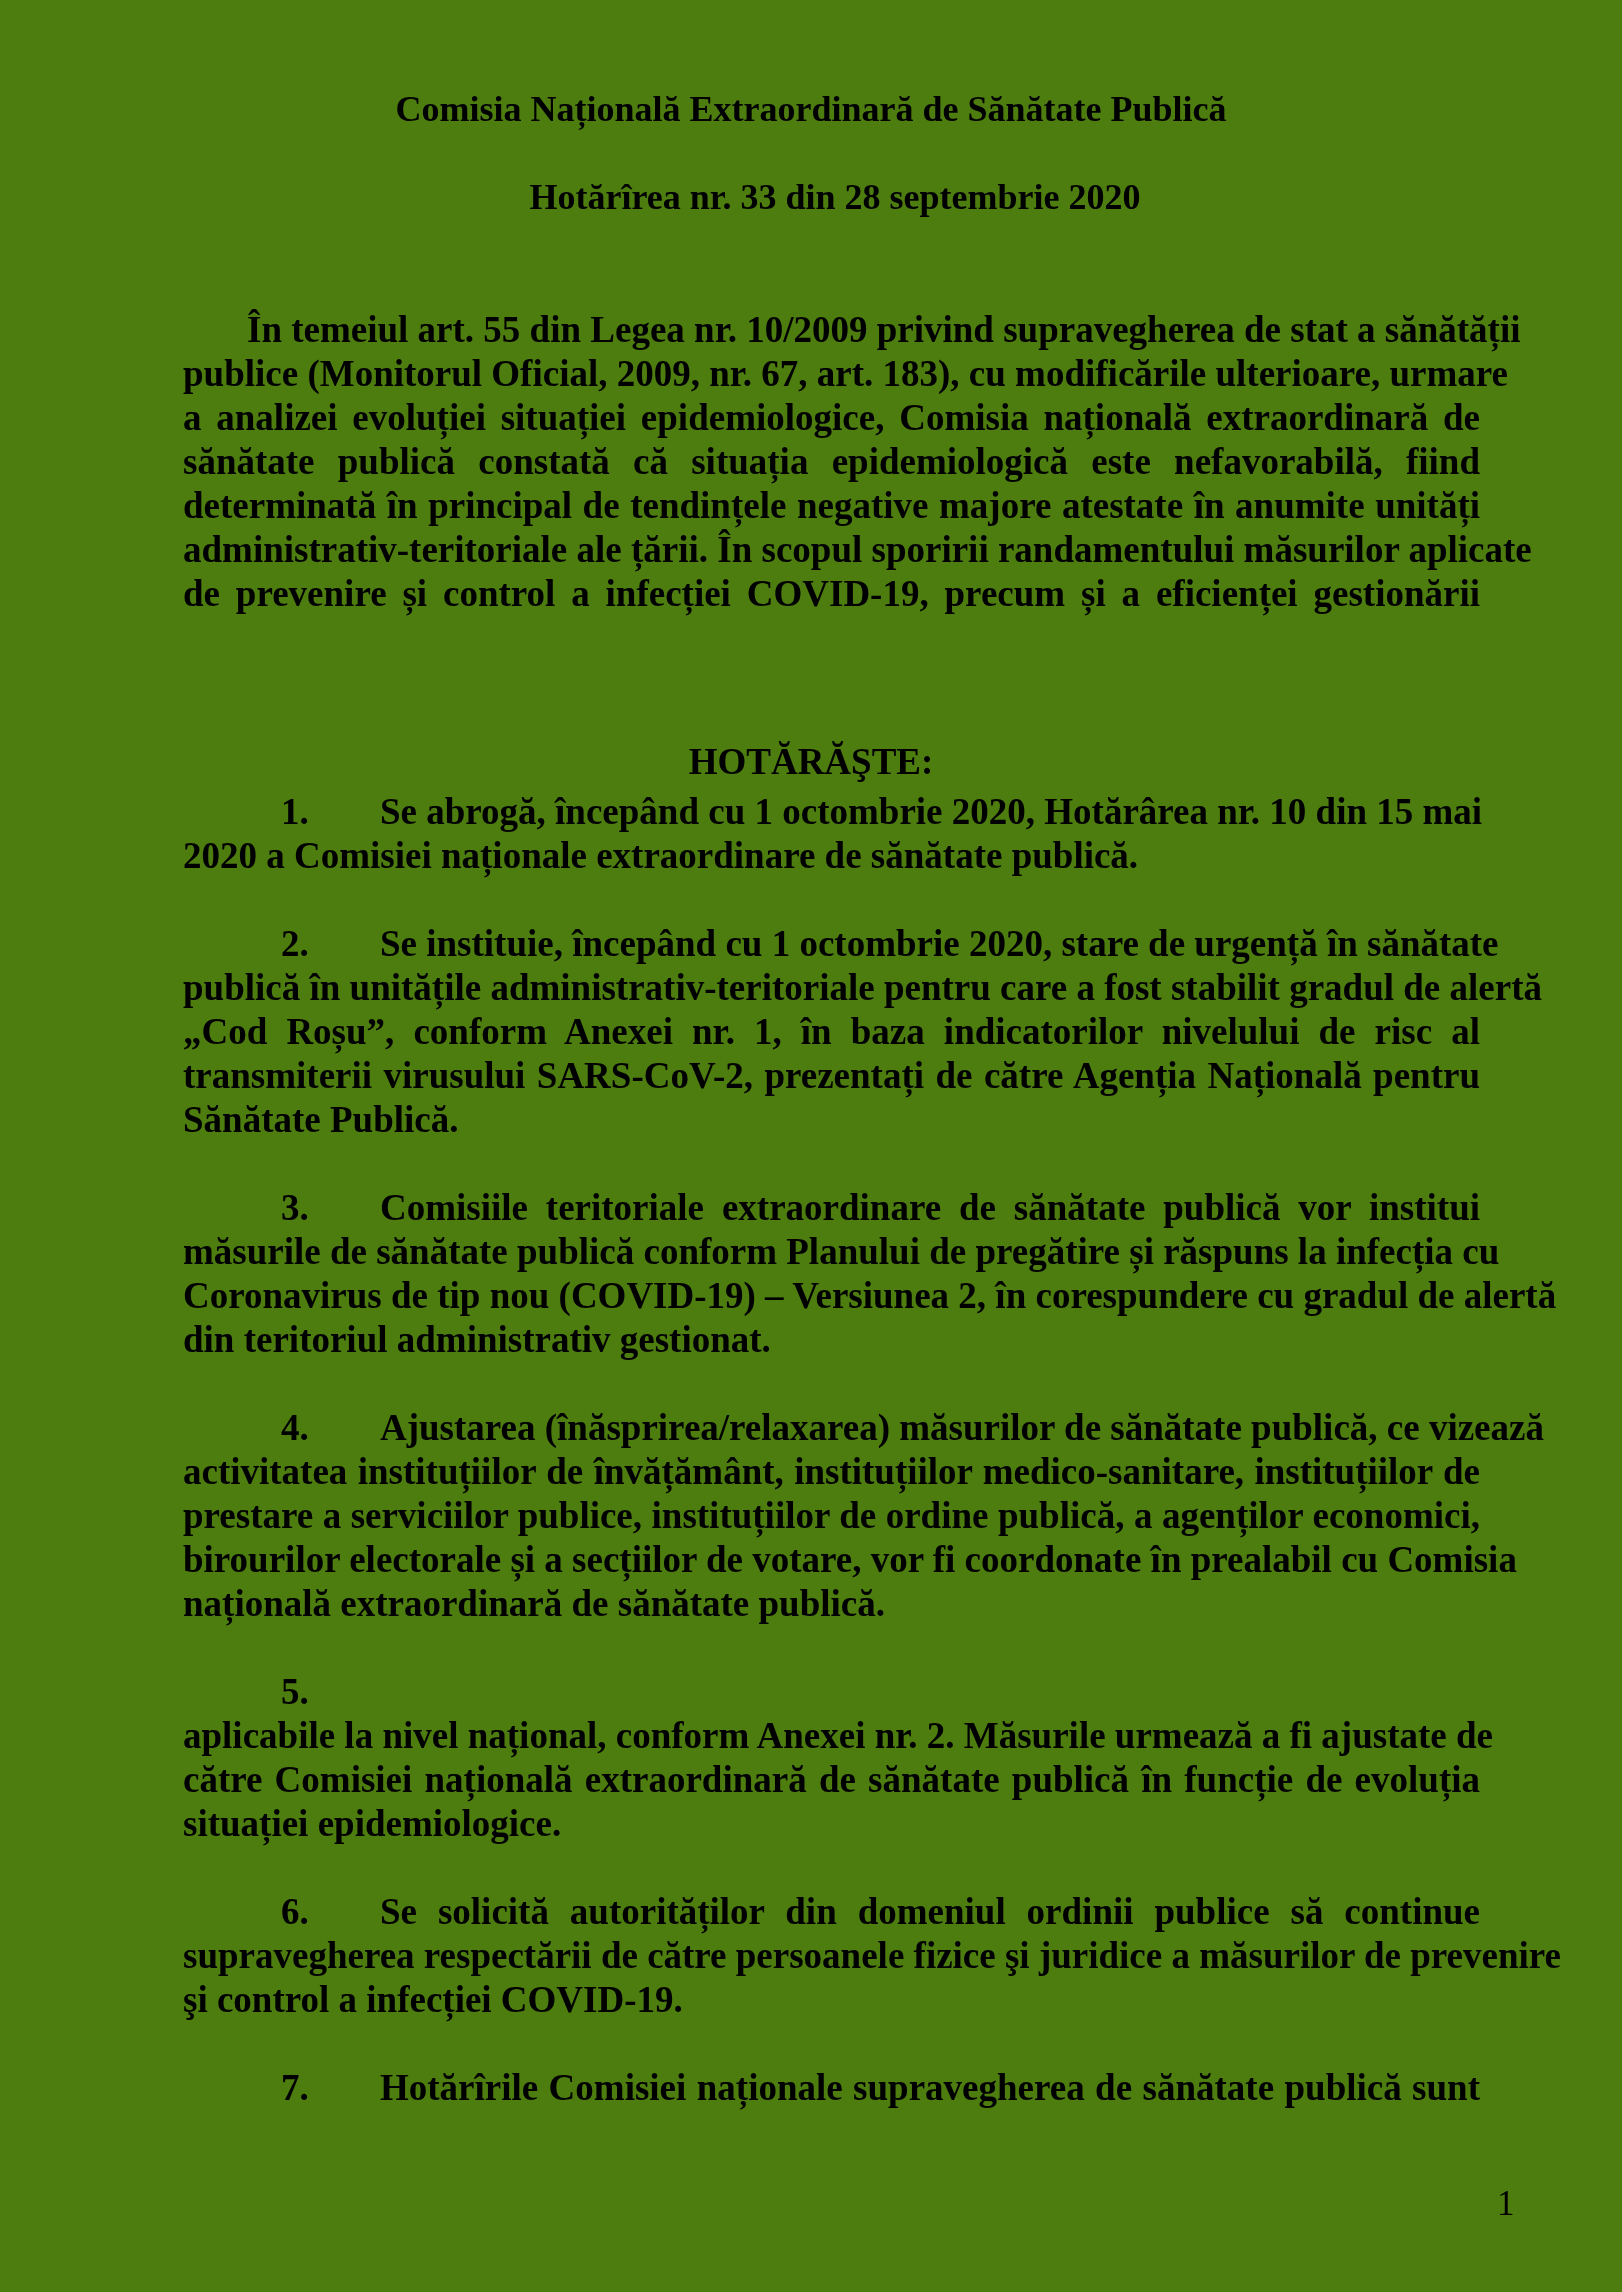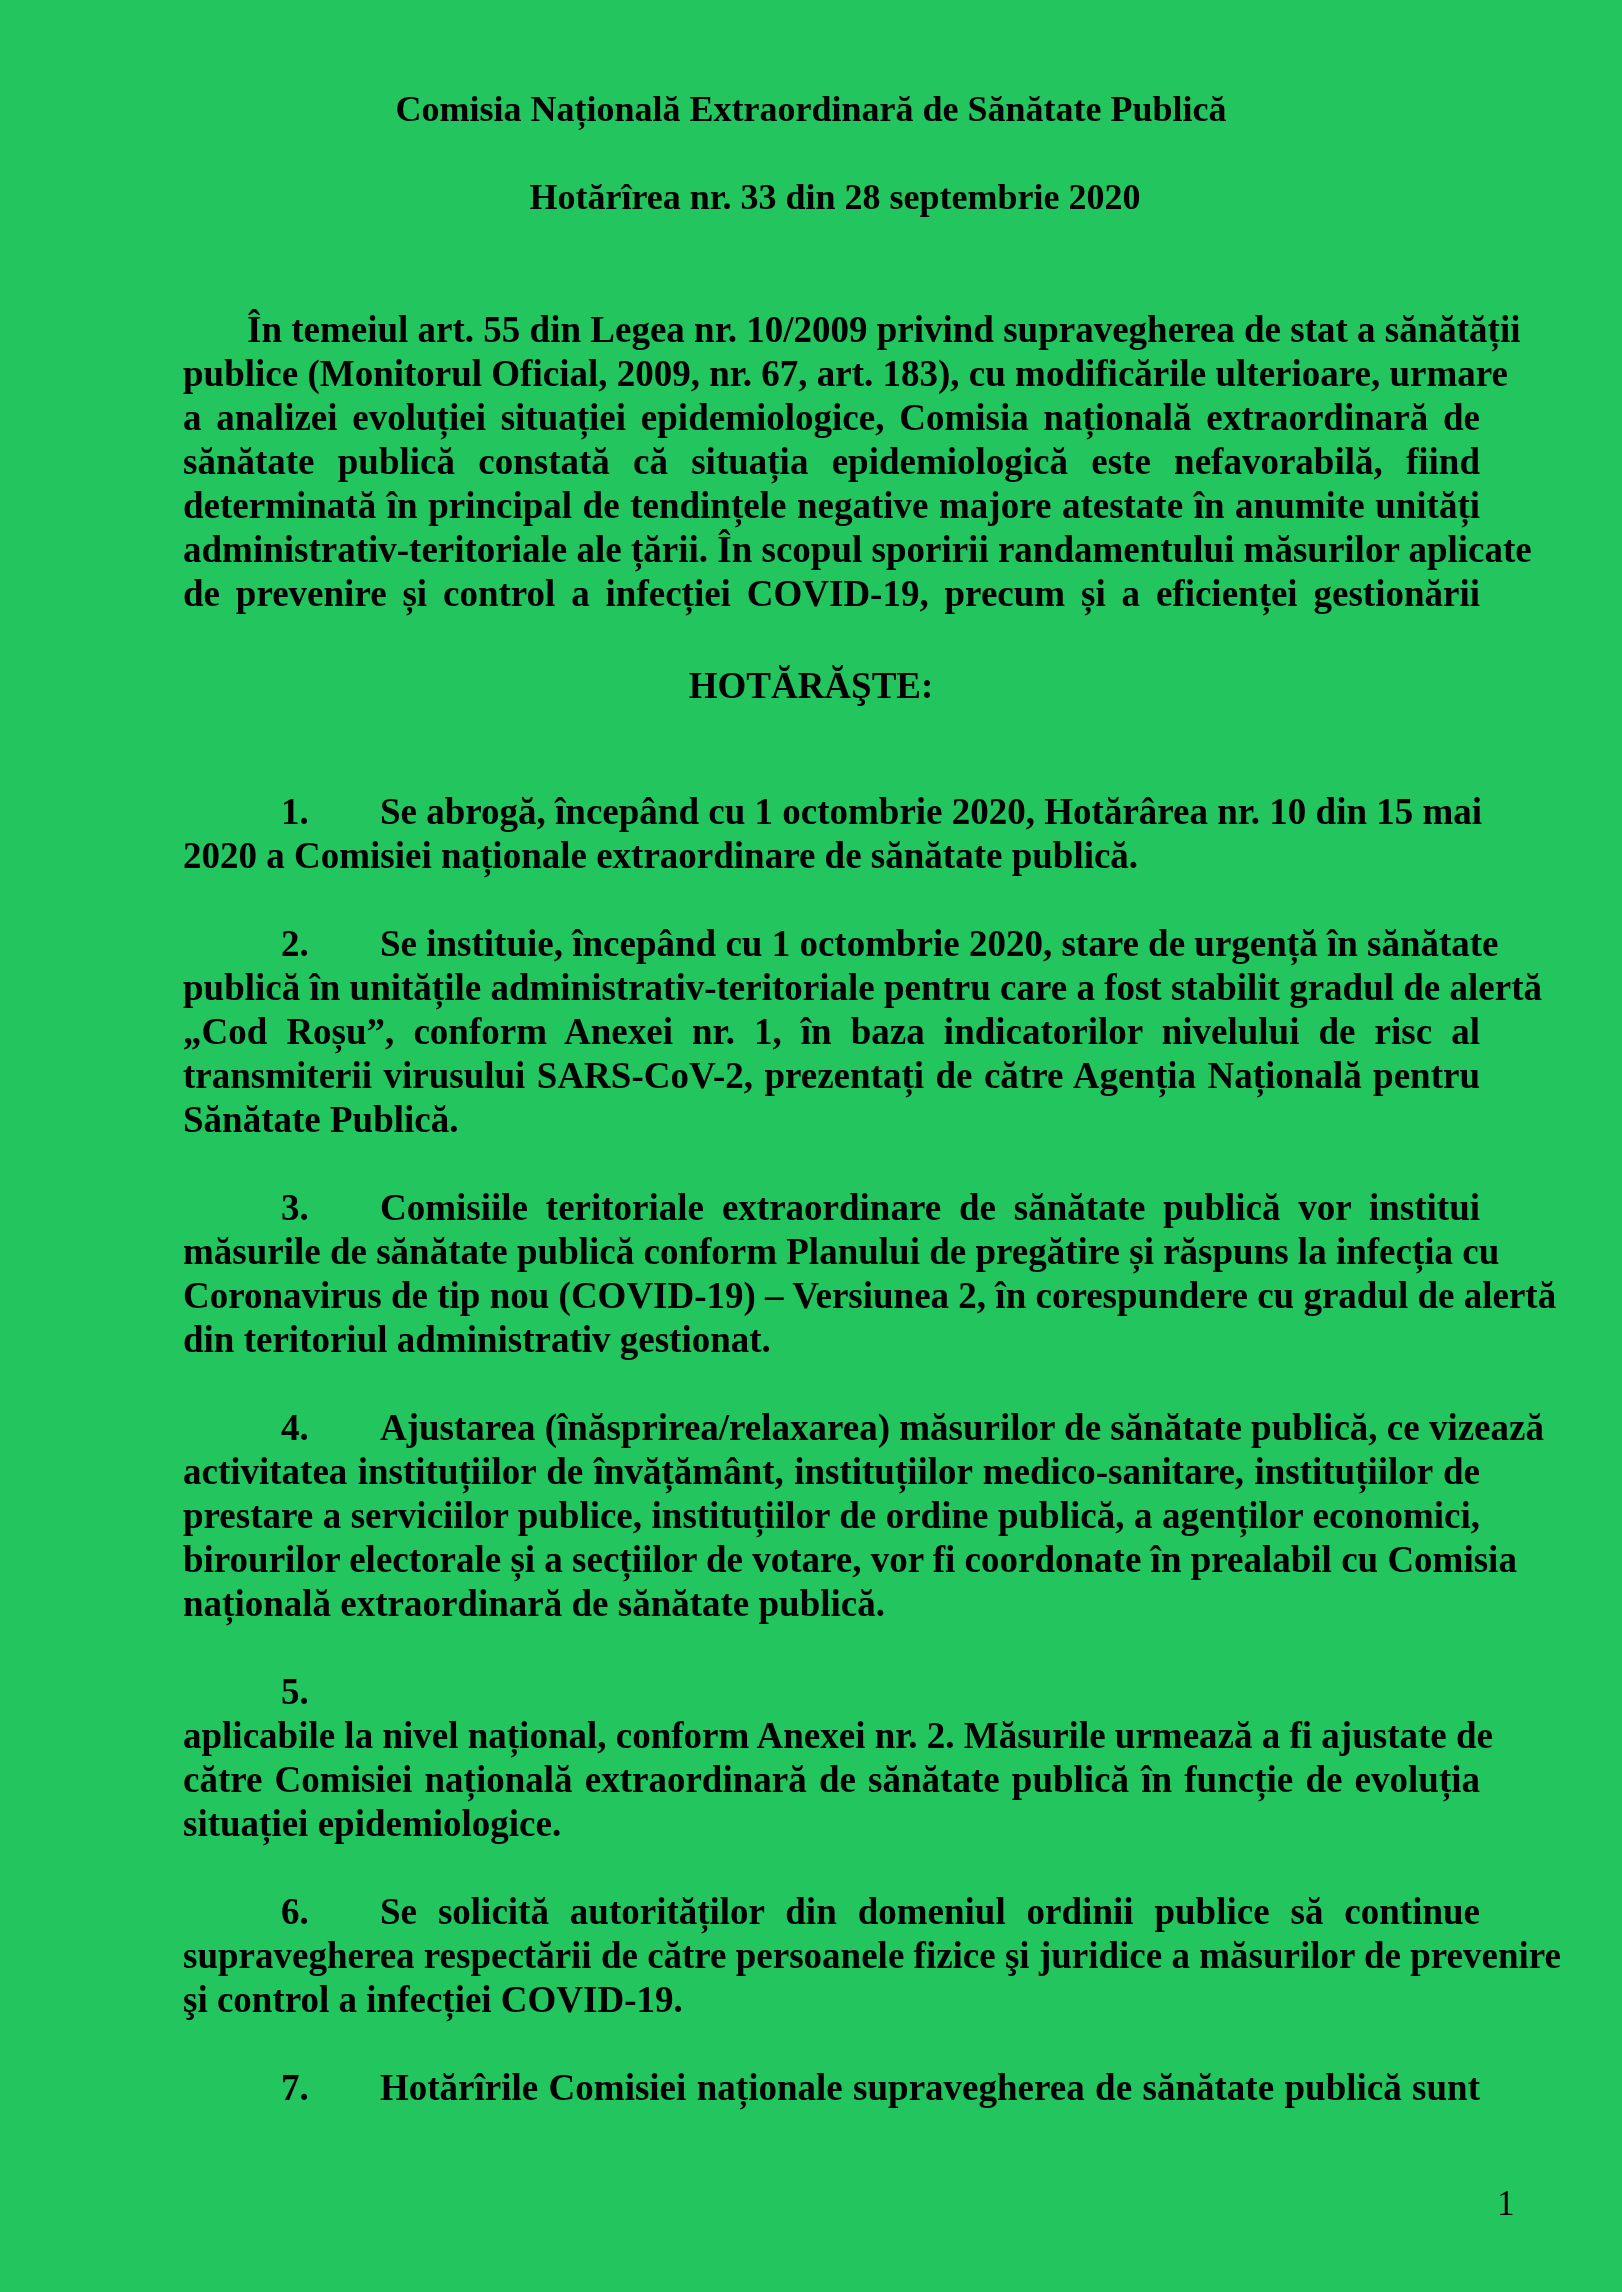--- a/index.html
+++ b/index.html
@@ -1,32 +1,32 @@
 <!DOCTYPE html>
 <html><head>
 <meta charset="utf-8">
 <style>
   html, body { margin: 0; padding: 0; background: #ffffff; }
   body { width: 1622px; height: 2293px; position: relative; overflow: hidden;
          font-family: "Liberation Serif", "DejaVu Serif", serif; color: #000; }
-  .page { position: absolute; left: 0; top: 0; width: 1622px; height: 2293px; background: #22c55e; }
+  .page { position: absolute; left: 0; top: 0; width: 1622px; height: 2293px; background: #4d7c0f; }
   .title { position: absolute; left: 0; width: 1622px; text-align: center; font-weight: bold;
            font-size: 36px; line-height: 43px; white-space: nowrap; }
   .title.t1 { top: 88px; }
   .title.t2 { top: 176px; padding-left: 24px; }
   .block { position: absolute; left: 183px; width: 1297px; font-size: 37px; font-weight: bold; }
   .line { height: 44px; line-height: 44px; white-space: nowrap; text-align: justify;
           text-align-last: justify; overflow: visible; }
   .line.last { text-align-last: left; }
   .line.indent { padding-left: 64px; }
   .item-first { display: flex; }
   .item-num { width: 197px; padding-left: 98px; box-sizing: border-box; flex: none; }
   .item-text { flex: 1; text-align: justify; text-align-last: justify; white-space: nowrap; }
   .heading { position: absolute; left: 0; width: 1622px; text-align: center; font-weight: bold;
-             font-size: 37px; line-height: 43px; top: 664px; }
+             font-size: 37px; line-height: 43px; top: 740px; }
   .page-number { position: absolute; left: 1497px; top: 2184px; font-size: 35px; line-height: 39px; }
 </style>
 </head>
 <body>
 
 <div class="page">
 
   <div class="title t1">Comisia Națională Extraordinară de Sănătate Publică</div>
   <div class="title t2">Hotărîrea nr. 33 din 28 septembrie 2020</div>
 

